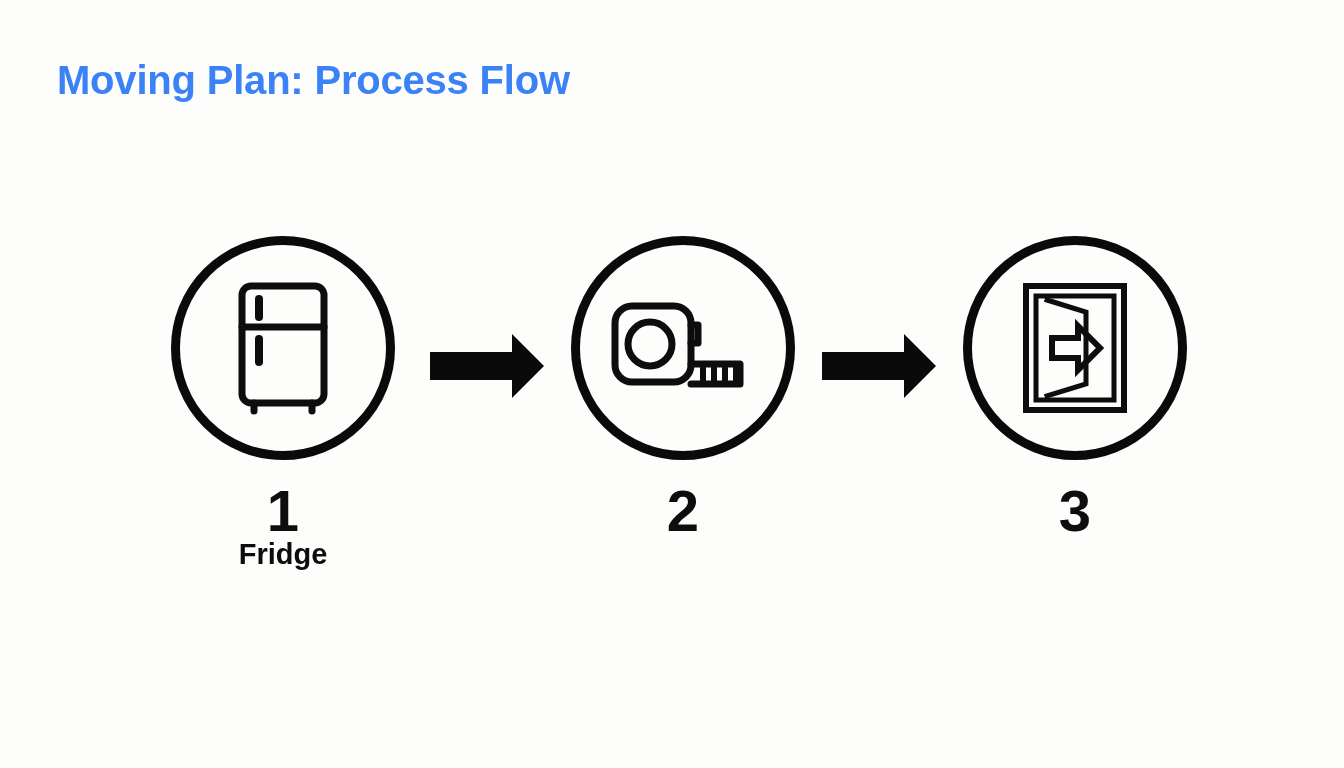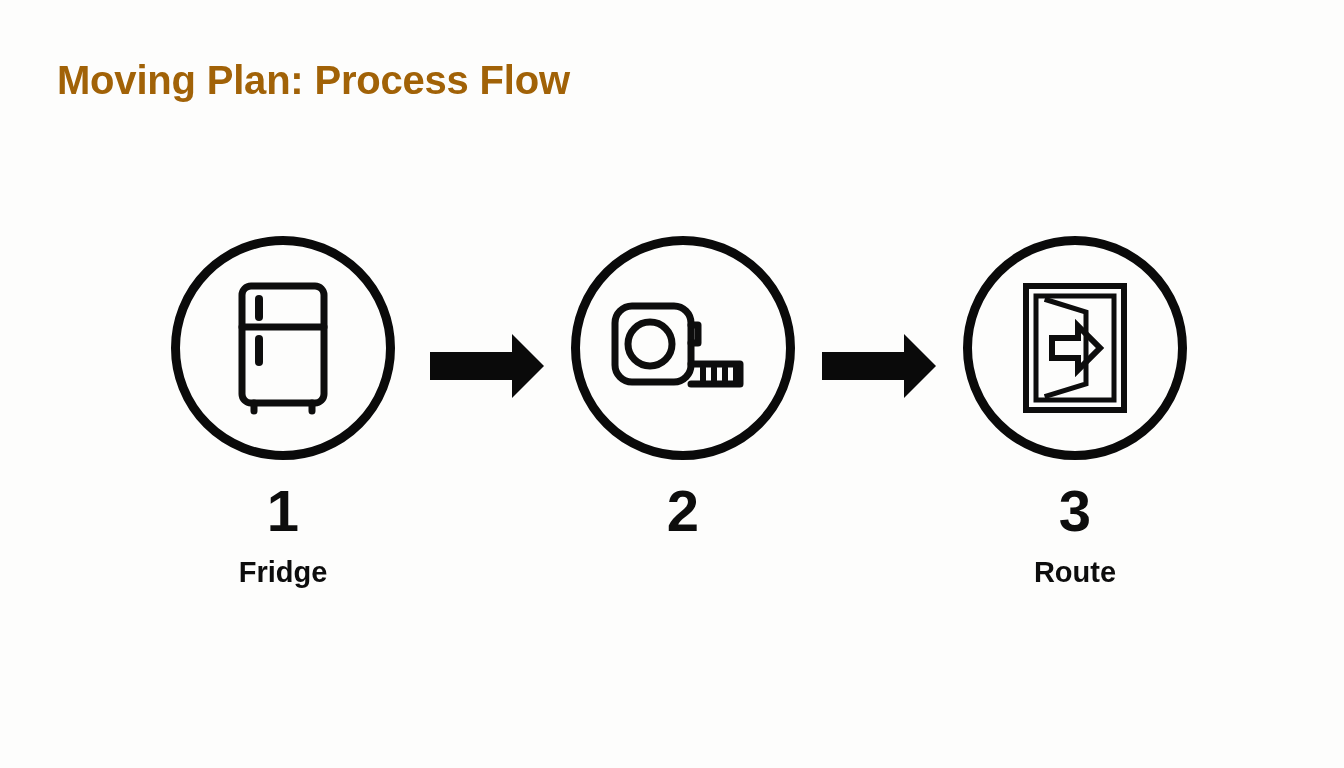--- a/index.html
+++ b/index.html
@@ -25,21 +25,21 @@
   
   .page-title {
     position: absolute;
     left: 57px;
     top: 58px;
     font-size: 40px;
     font-weight: bold;
     letter-spacing: -0.2px;
     line-height: 1.1;
     white-space: nowrap;
-    color: #a16207;
+    color: #3b82f6;
   }
 
   
   .flow {
     position: absolute;
     left: 0;
     top: 236px;
     width: 1344px;
     height: 400px;
   }
@@ -70,21 +70,20 @@
   .circle svg { display: block; }
 
   .step-number {
     margin-top: 22px;
     font-size: 58px;
     font-weight: bold;
     line-height: 1;
     color: #0d0d0d;
   }
   .step-label {
-    margin-top: 18px;
     font-size: 29px;
     font-weight: bold;
     line-height: 1;
     color: #0d0d0d;
   }
 
   
   .arrow {
     position: absolute;
     top: 96px;
@@ -160,17 +159,16 @@
         <span class="icon-wrap">
           <svg width="106" height="132" viewBox="0 0 106 132" fill="none" stroke="#0d0d0d" stroke-width="6" stroke-linecap="square" stroke-linejoin="miter">
             <rect x="4" y="4" width="98" height="124"></rect>
             <rect x="14" y="14" width="78" height="104" stroke-width="5"></rect>
             <path d="M25 18 L64 30 L64 102 L25 114" stroke-width="5"></path>
             <path d="M30 56 L56 56 L56 44 L78 66 L56 88 L56 76 L30 76 Z" stroke-width="6"></path>
           </svg>
         </span>
       </div>
       <div class="step-number">3</div>
-      <div class="step-label">Route</div>
     </div>
 
   </div>
 </div>
 
 </body></html>

